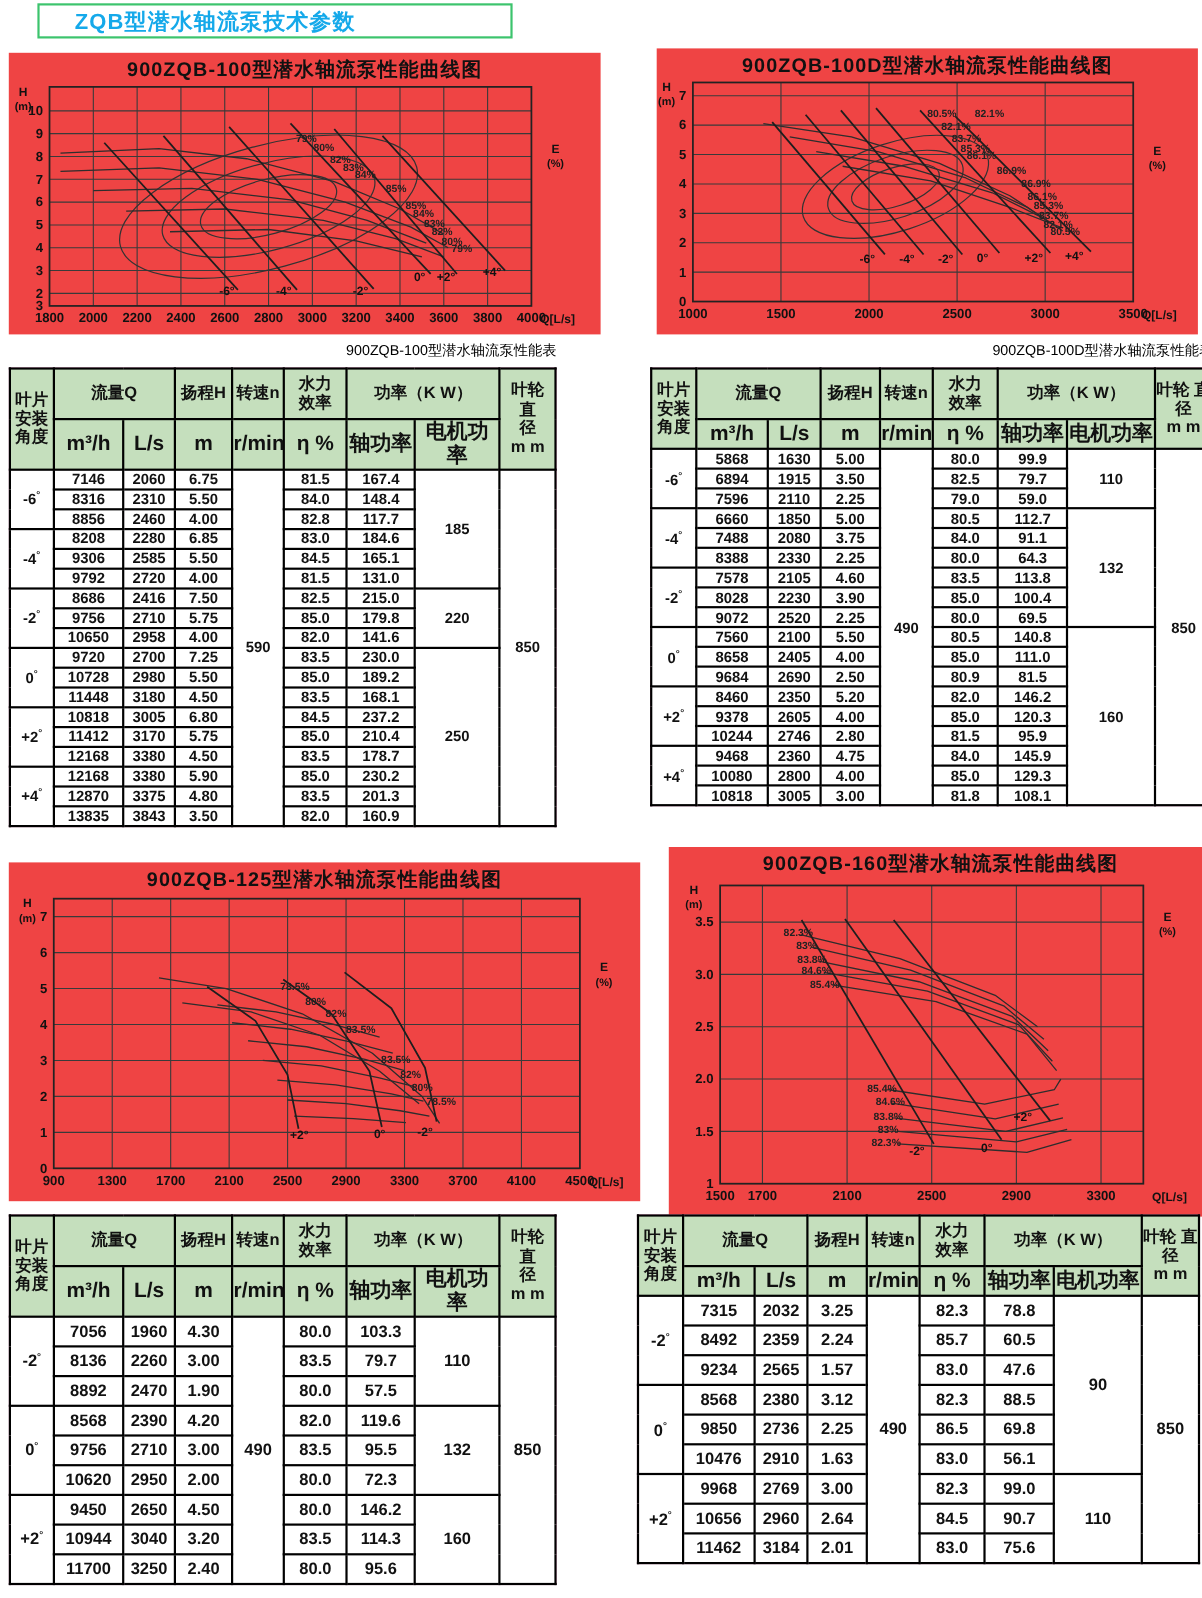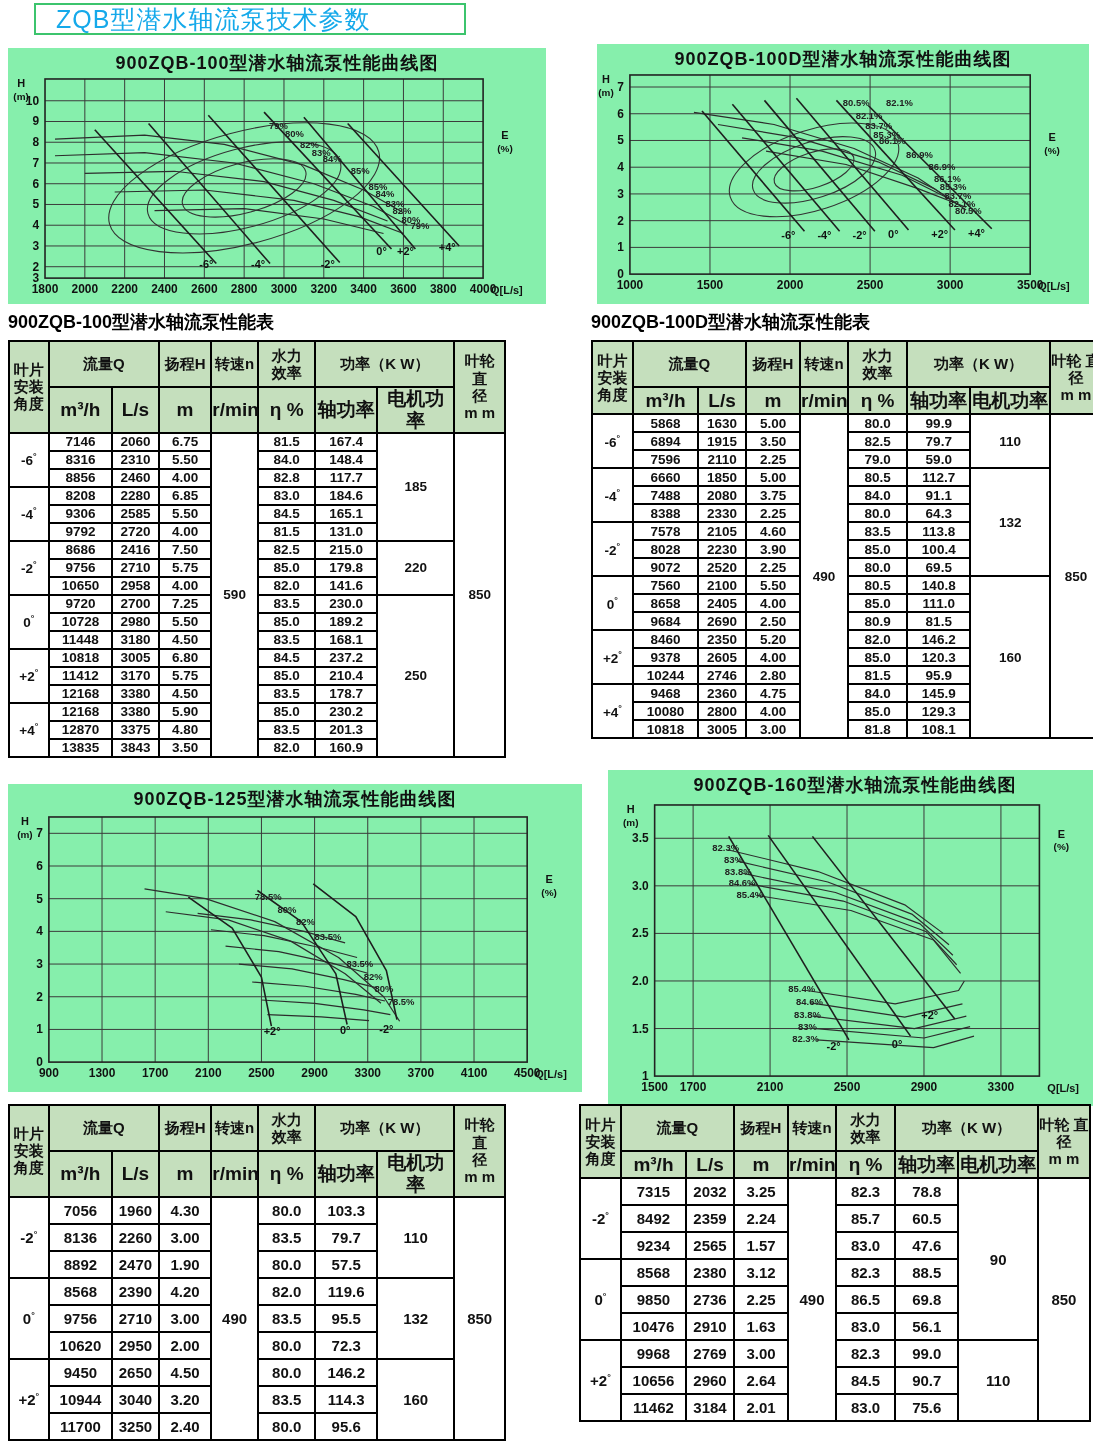--- a/index.html
+++ b/index.html
@@ -1,29 +1,29 @@
 <!DOCTYPE html>
 <html><head>
 <meta charset="utf-8">
 <style>
   html,body{margin:0;padding:0;background:#ffffff;}
   .page{position:relative;width:1093px;height:1453px;background:#ffffff;overflow:hidden;
         font-family:"Liberation Sans","DejaVu Sans",sans-serif;color:#111;}
   
   .banner{position:absolute;left:34px;top:3px;width:432px;height:32px;border:2px solid #3cc46d;
           background:#ffffff;box-sizing:border-box;display:flex;align-items:center;}
-  .banner span{padding-left:20px;font-size:25px;font-weight:normal;color:#15a9ea;letter-spacing:1px;white-space:nowrap;}
+  .banner span{padding-left:32px;font-size:20px;font-weight:bold;color:#15a9ea;letter-spacing:1px;white-space:nowrap;}
   
-  .chart-box{position:absolute;background:#86efac;display:flex;flex-direction:column;}
+  .chart-box{position:absolute;background:#ef4444;display:flex;flex-direction:column;}
   .chart-title{text-align:center;font-size:18px;font-weight:bold;color:#111;padding-top:3px;
                letter-spacing:1px;white-space:nowrap;}
   .chart-box svg{display:block;flex:1;}
   
   .tbl-wrap{position:absolute;}
-  .tbl-title{text-align:left;font-size:18px;font-weight:bold;color:#000;margin-bottom:6px;white-space:nowrap;}
+  .tbl-title{text-align:right;font-size:13px;font-weight:normal;color:#000;margin-bottom:6px;white-space:nowrap;}
   table{border-collapse:collapse;width:100%;table-layout:fixed;background:#f9a8d4;}
   th,td{border:2px solid #000;text-align:center;vertical-align:middle;padding:0;color:#111;}
   th{background:#c5dfbd;font-weight:bold;white-space:pre-line;line-height:1.15;}
   thead tr.h1 th{height:44px;font-size:15px;}
   thead tr.h2 th{height:25px;font-size:19px;}
   tbody td{background:#fff;font-weight:bold;}
   .t-sm tbody td{height:16px;font-size:13.5px;}
   .t-lg tbody td{height:25px;font-size:15px;}
   td.angle{font-size:14px;}
   td.angle sup{font-size:9px;}

